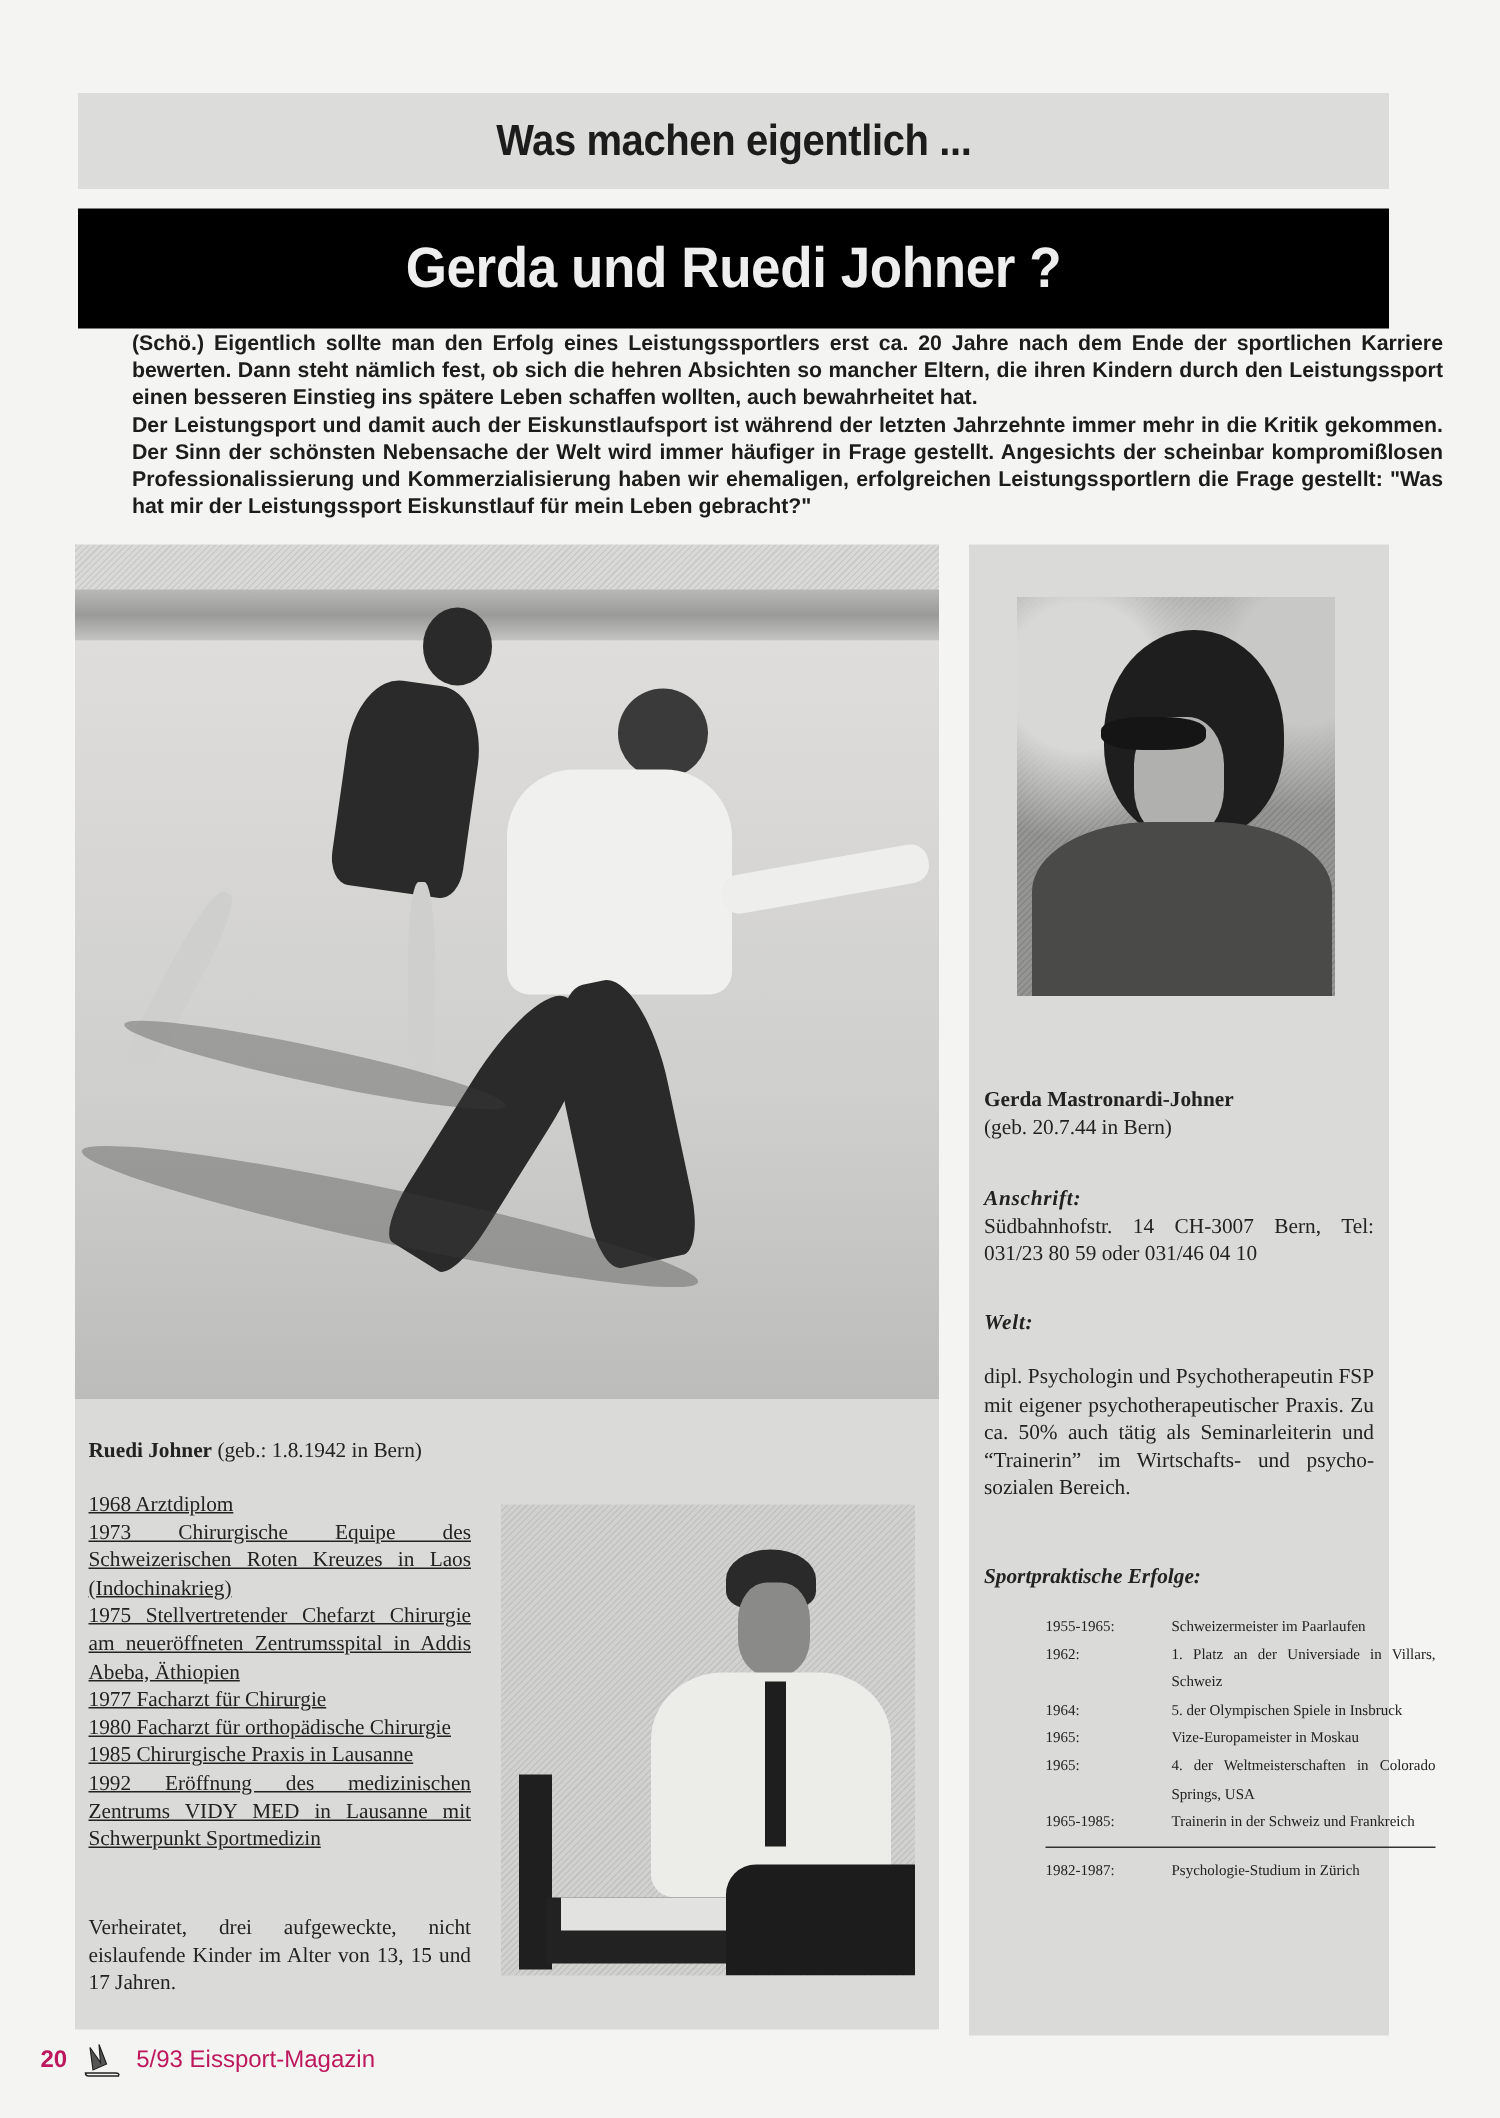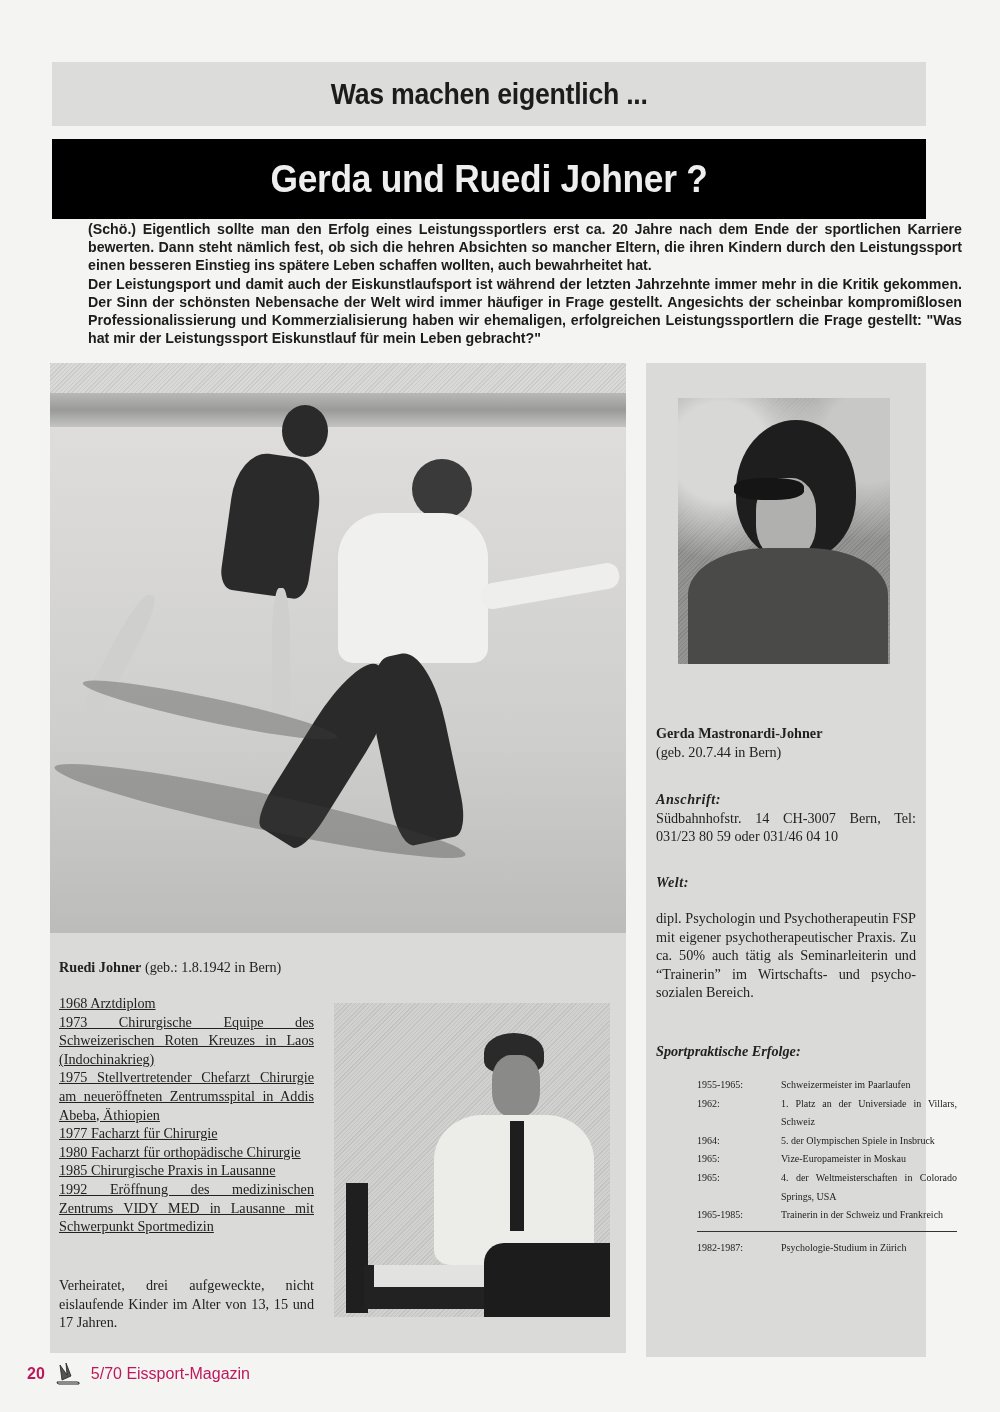--- a/index.html
+++ b/index.html
@@ -220,14 +220,14 @@
   <div style="position:absolute;left:40px;top:262px;width:110px;height:22px;background:#e2e2e0;"></div>
   <div style="position:absolute;left:150px;top:240px;width:126px;height:74px;background:#1c1c1c;border-radius:20px 0 0 0;"></div>
 </div>
 
 <div id="footer" class="sans">
   <span id="page-number">20</span>
   <svg id="footer-logo" viewBox="0 0 30 26">
     <path d="M9 19 L7 4 L14 14 L13 2 L18 15 Z" fill="#555" stroke="#222" stroke-width="0.8"></path>
     <path d="M4 21 H24 Q27 21 26 23 H6 Q4 23 4 21 Z" fill="none" stroke="#222" stroke-width="1"></path>
   </svg>
-  <span id="footer-mag">5/70 Eissport-Magazin</span>
+  <span id="footer-mag">5/93 Eissport-Magazin</span>
 </div>
 
 </body></html>

